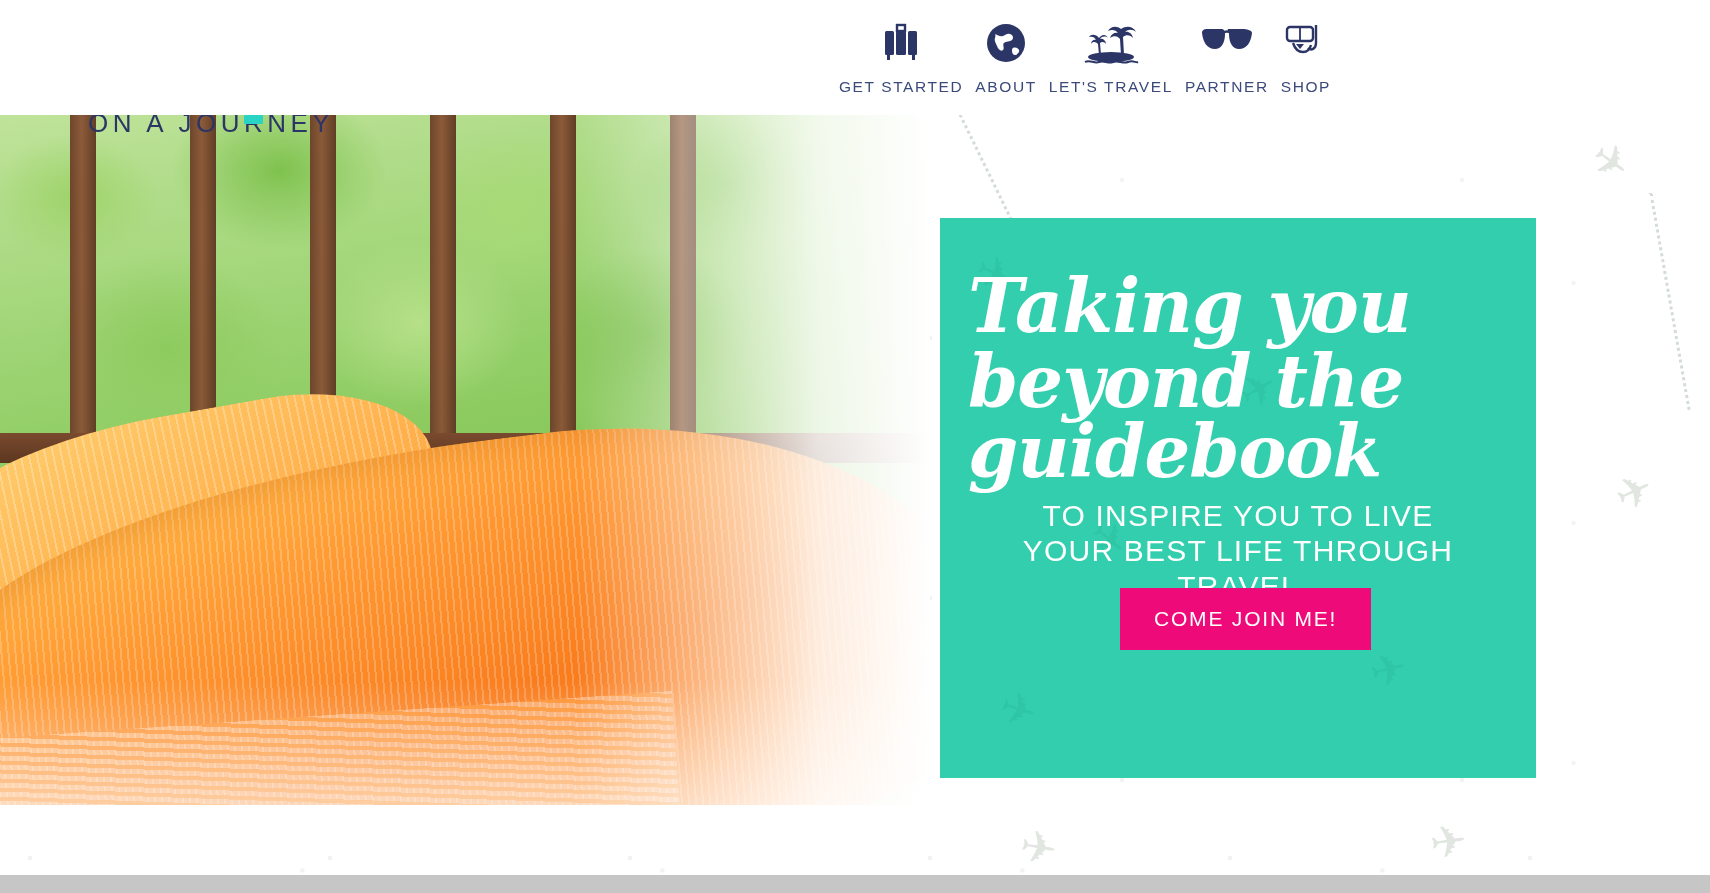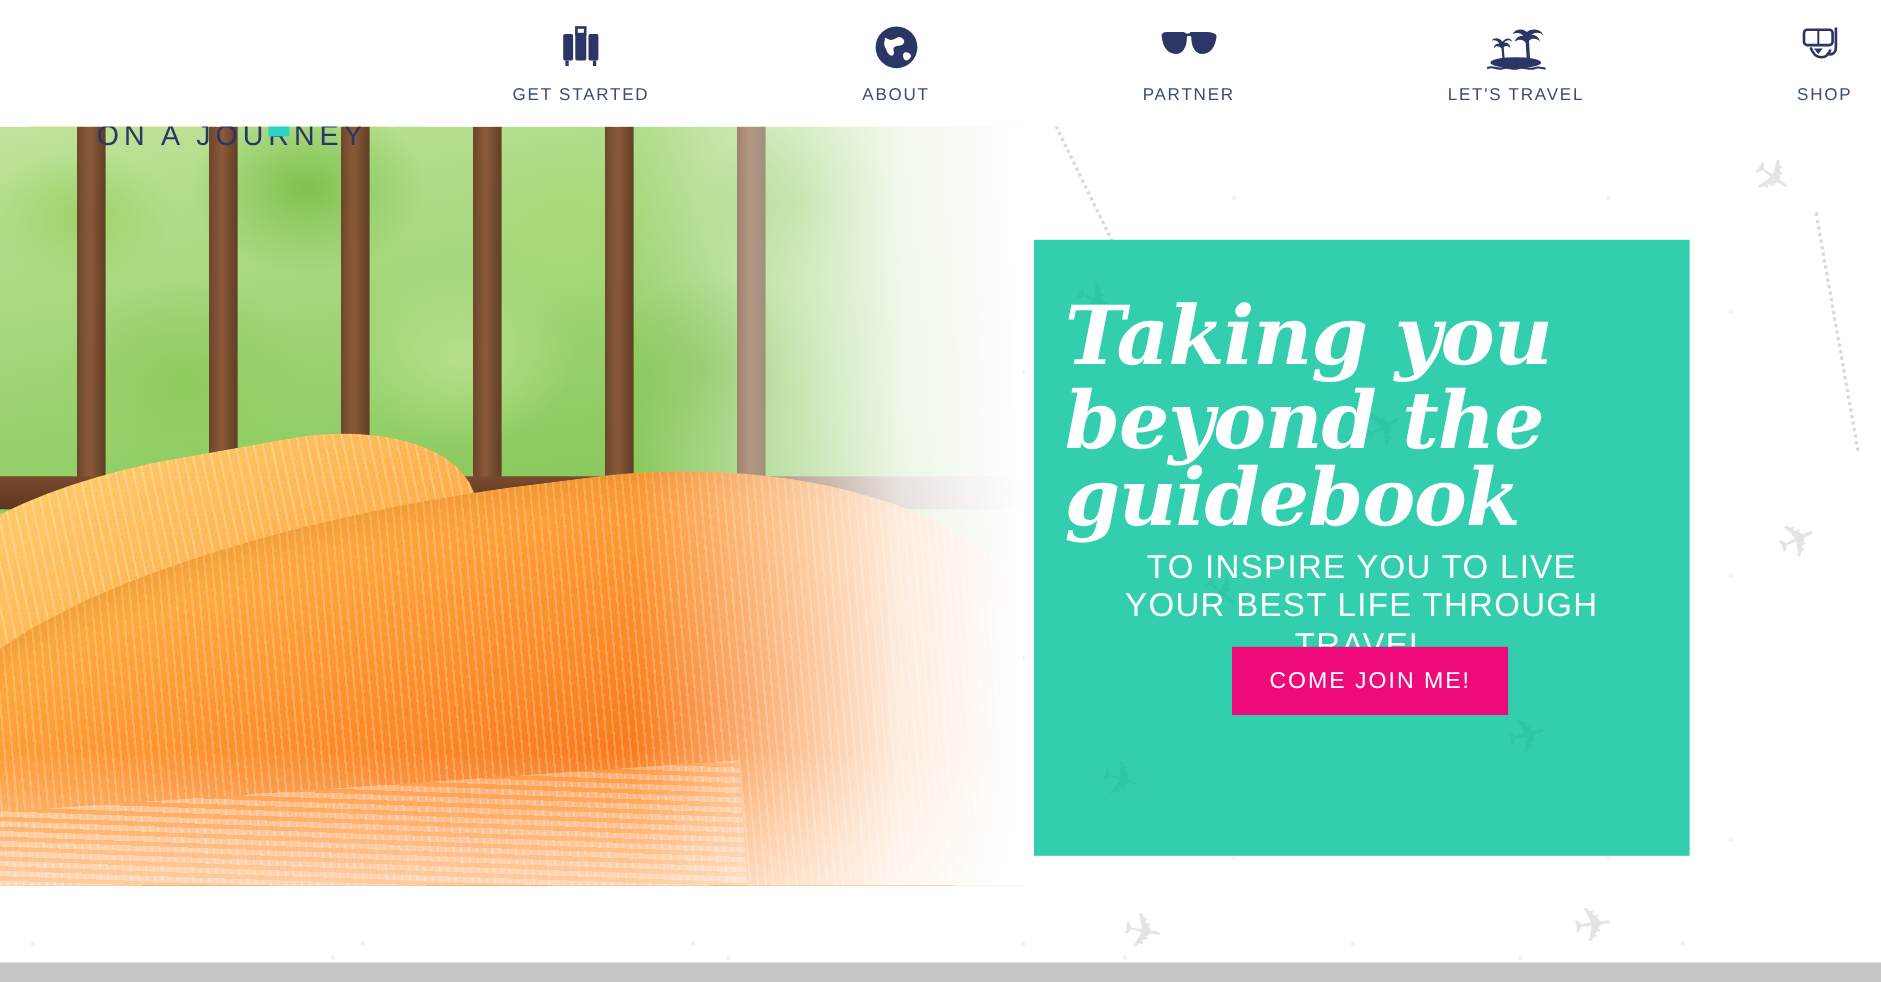--- a/index.html
+++ b/index.html
@@ -165,22 +165,22 @@
     font-size:26px; letter-spacing:4.5px; color:#2b3566;
     font-weight:400; z-index:3;
   }
   .logo-i {
     position:absolute; left:228px; top:28px; width:22px; z-index:4;
     display:flex; flex-direction:column; align-items:center;
   }
   .logo-i .sq { width:19px; height:16px; }
 
   .nav {
-    position:absolute; left:460px; top:18px; width:1230px; height:95px;
-    display:flex; align-items:flex-start; justify-content:space-between;
+    position:absolute; left:470px; top:18px; width:1230px; height:95px;
+    display:flex; align-items:flex-start; justify-content:center;
     z-index:11;
   }
   .nav-item {
     display:flex; flex-direction:column; align-items:center;
     cursor:pointer; flex:0 0 auto; padding:0 6px;
   }
   .nav-icon { height:50px; display:flex; align-items:center; justify-content:center; color:#2b3566; }
   .nav-label {
     margin-top:10px; font-size:15.5px; letter-spacing:1.6px;
     color:#3b4a7a; white-space:nowrap; font-weight:400;
@@ -322,39 +322,39 @@
           <path d="M28 26c2-1 5 0 6 2s-2 5-4 5-3-2-3-4 0-2 1-3z" fill="#fff"></path>
         </svg>
       </span>
       <span class="nav-label">ABOUT</span>
     </div>
 
 
 
     <div class="nav-item">
       <span class="nav-icon">
-        <svg width="56" height="34" viewBox="0 0 56 34" fill="#2b3566">
-          <path d="M3 7 C3 4 5 3 8 3 L22 3 C25 3 26 5 26 8 C26 17 22 23 16 23 C8 23 4 16 3 7 Z"></path>
-          <path d="M30 3 L44 3 C47 3 53 4 53 7 C52 16 48 23 40 23 C34 23 30 17 30 8 C30 5 27 3 30 3 Z"></path>
-          <path d="M24 7 C26 5 30 5 32 7" stroke="#2b3566" stroke-width="2.5" fill="none"></path>
-        </svg>
-      </span>
-      <span class="nav-label">PARTNER</span>
-    </div>
-
-    <div class="nav-item">
-      <span class="nav-icon">
         <svg width="56" height="44" viewBox="0 0 56 44" fill="#2b3566">
           <path d="M38 8 C33 4 27 6 25 10 C29 8 33 9 35 12 C32 11 28 13 27 17 C31 14 35 15 37 18 L38 34 L41 34 L40 16 C43 13 48 14 50 17 C49 12 45 10 42 11 C45 8 50 8 53 11 C51 6 44 4 38 8 Z"></path>
           <path d="M16 17 C13 13 8 13 6 16 C9 15 12 16 13 19 C11 18 8 20 8 23 C10 20 13 21 15 23 L16 34 L18 34 L17 22 C19 20 22 21 23 23 C23 19 19 17 17 18 C19 15 23 15 25 17 C23 13 19 13 16 17 Z"></path>
           <ellipse cx="28" cy="36" rx="23" ry="5"></ellipse>
           <path d="M2 41 C7 38 11 43 16 41 C21 39 25 43 30 41 C35 39 40 43 45 41 C50 39 53 42 55 41" stroke="#2b3566" stroke-width="2" fill="none"></path>
         </svg>
       </span>
       <span class="nav-label">LET'S TRAVEL</span>
+    </div>
+
+    <div class="nav-item">
+      <span class="nav-icon">
+        <svg width="56" height="34" viewBox="0 0 56 34" fill="#2b3566">
+          <path d="M3 7 C3 4 5 3 8 3 L22 3 C25 3 26 5 26 8 C26 17 22 23 16 23 C8 23 4 16 3 7 Z"></path>
+          <path d="M30 3 L44 3 C47 3 53 4 53 7 C52 16 48 23 40 23 C34 23 30 17 30 8 C30 5 27 3 30 3 Z"></path>
+          <path d="M24 7 C26 5 30 5 32 7" stroke="#2b3566" stroke-width="2.5" fill="none"></path>
+        </svg>
+      </span>
+      <span class="nav-label">PARTNER</span>
     </div>
 
     <div class="nav-item">
       <span class="nav-icon">
         <svg width="48" height="44" viewBox="0 0 48 44" fill="none" stroke="#2b3566" stroke-width="2.4">
           <rect x="5" y="6" width="26" height="14" rx="3"></rect>
           <path d="M18 6 L18 20" stroke-width="1.8"></path>
           <path d="M11 22 C13 28 17 31 21 31 C25 31 28 28 29 24"></path>
           <path d="M34 4 L34 22 C34 28 29 30 26 27"></path>
           <path d="M14 23 L18 28 L22 23 Z" fill="#2b3566" stroke="none"></path>

